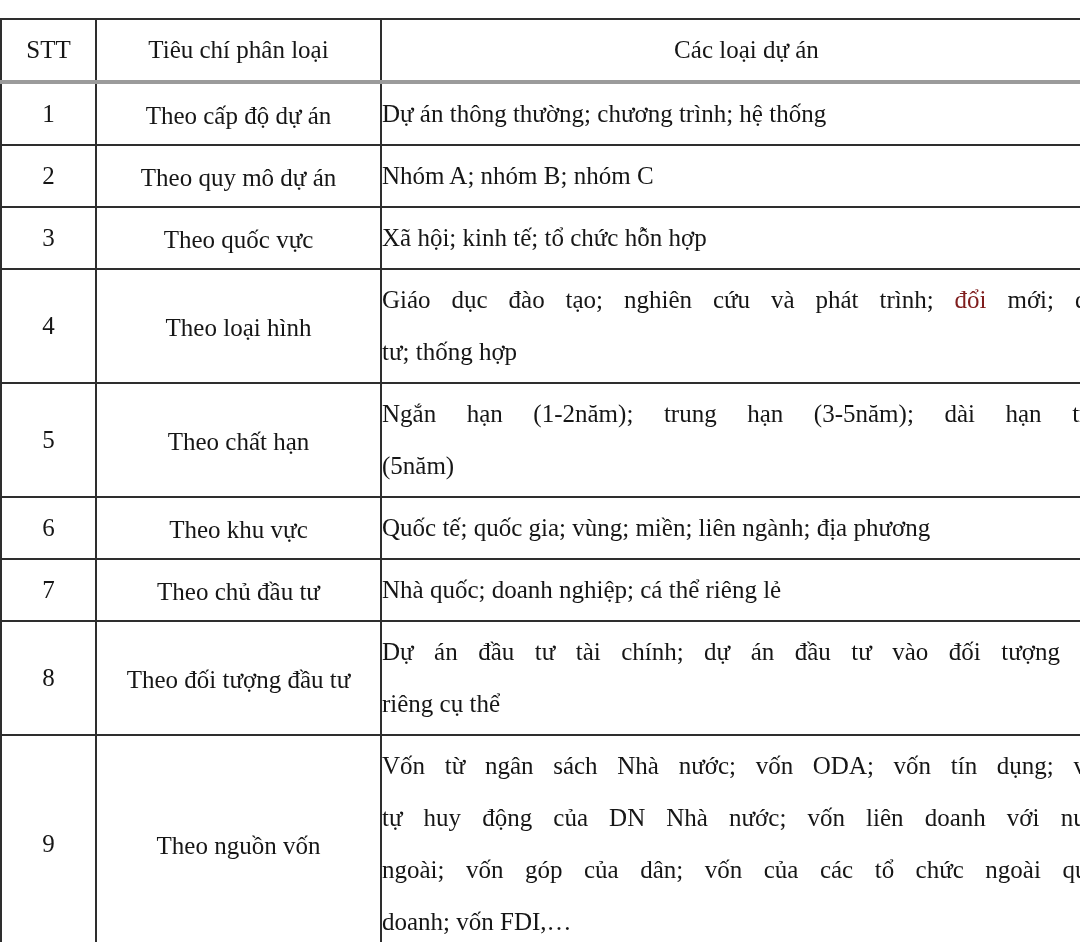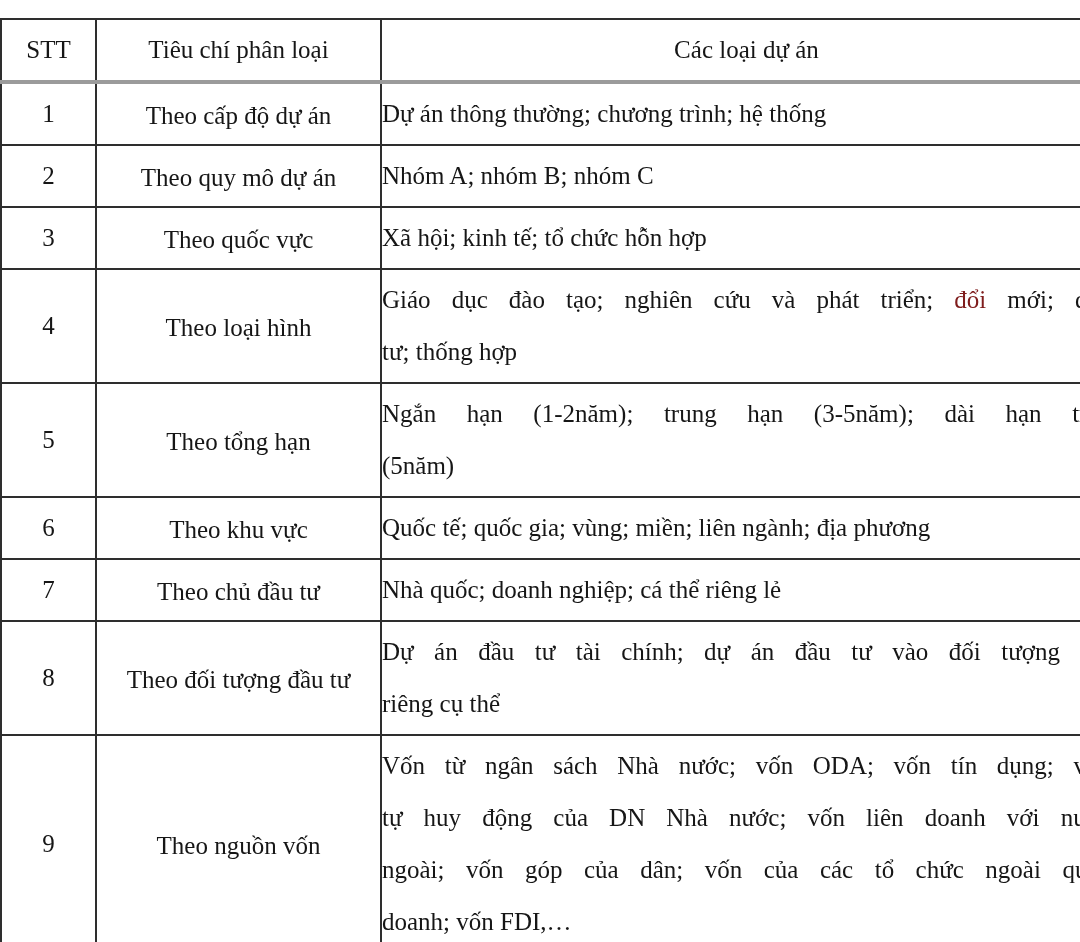--- a/index.html
+++ b/index.html
@@ -116,27 +116,27 @@
           <td class="stt-cell">3</td>
           <td class="criteria-cell"><span class="crit-inner">Theo quốc vực</span></td>
           <td class="types-cell">
             <div class="jline last-line"><span>Xã hội; kinh tế; tổ chức hỗn hợp</span></div>
           </td>
         </tr>
         <tr>
           <td class="stt-cell">4</td>
           <td class="criteria-cell"><span class="crit-inner">Theo loại hình</span></td>
           <td class="types-cell">
-            <div class="jline"><span>Giáo dục đào tạo; nghiên cứu và phát triển; </span><span class="red-seg" style="color: #7f1d1d;">đổi</span><span> mới; đầu</span></div>
+            <div class="jline"><span>Giáo dục đào tạo; nghiên cứu và phát trình; </span><span class="red-seg" style="color: #7f1d1d;">đổi</span><span> mới; đầu</span></div>
             <div class="jline last-line"><span>tư; thống hợp</span></div>
           </td>
         </tr>
         <tr>
           <td class="stt-cell">5</td>
-          <td class="criteria-cell"><span class="crit-inner">Theo tổng hạn</span></td>
+          <td class="criteria-cell"><span class="crit-inner">Theo chất hạn</span></td>
           <td class="types-cell">
             <div class="jline"><span>Ngắn hạn (1-2năm); trung hạn (3-5năm); dài hạn trên</span></div>
             <div class="jline last-line"><span>(5năm)</span></div>
           </td>
         </tr>
         <tr>
           <td class="stt-cell">6</td>
           <td class="criteria-cell"><span class="crit-inner">Theo khu vực</span></td>
           <td class="types-cell">
             <div class="jline last-line"><span>Quốc tế; quốc gia; vùng; miền; liên ngành; địa phương</span></div>

